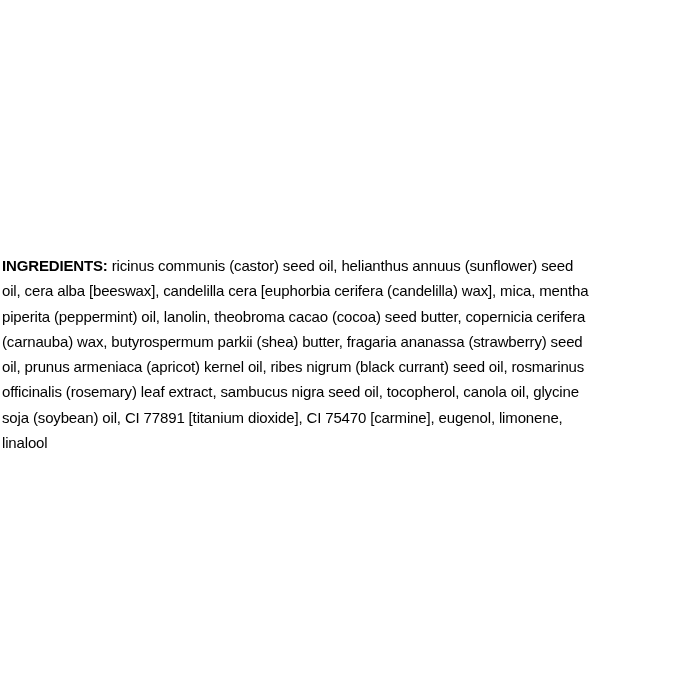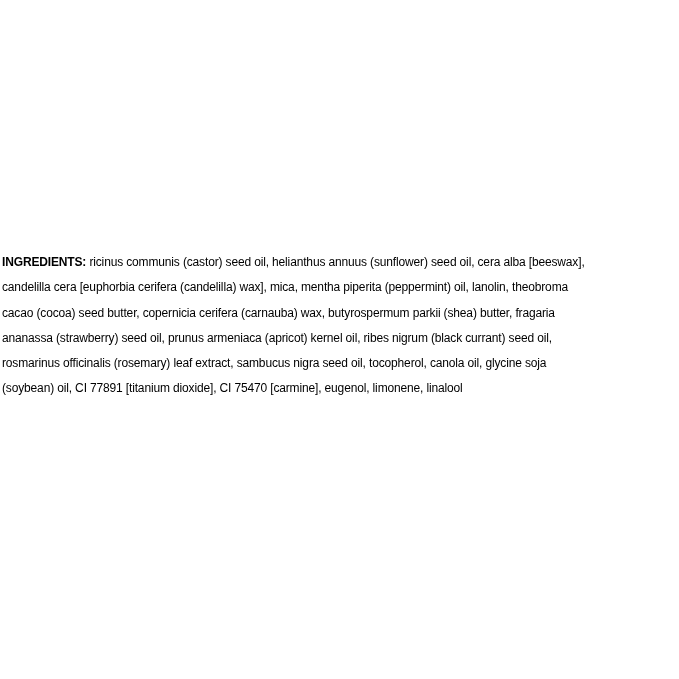--- a/index.html
+++ b/index.html
@@ -21,21 +21,21 @@
     box-sizing: border-box;
   }
   .ingredients-block {
     position: absolute;
     left: 0px;
     top: 238px;
     width: 596px;
     padding: 0 6px 0 2px;
     box-sizing: border-box;
     color: #000000;
-    font-size: 12px;
+    font-size: 15px;
     line-height: 25.3px;
     letter-spacing: -0.15px;
     text-align: left;
   }
   .label {
     font-weight: bold;
   }
   .body-text {
     font-weight: normal;
   }

